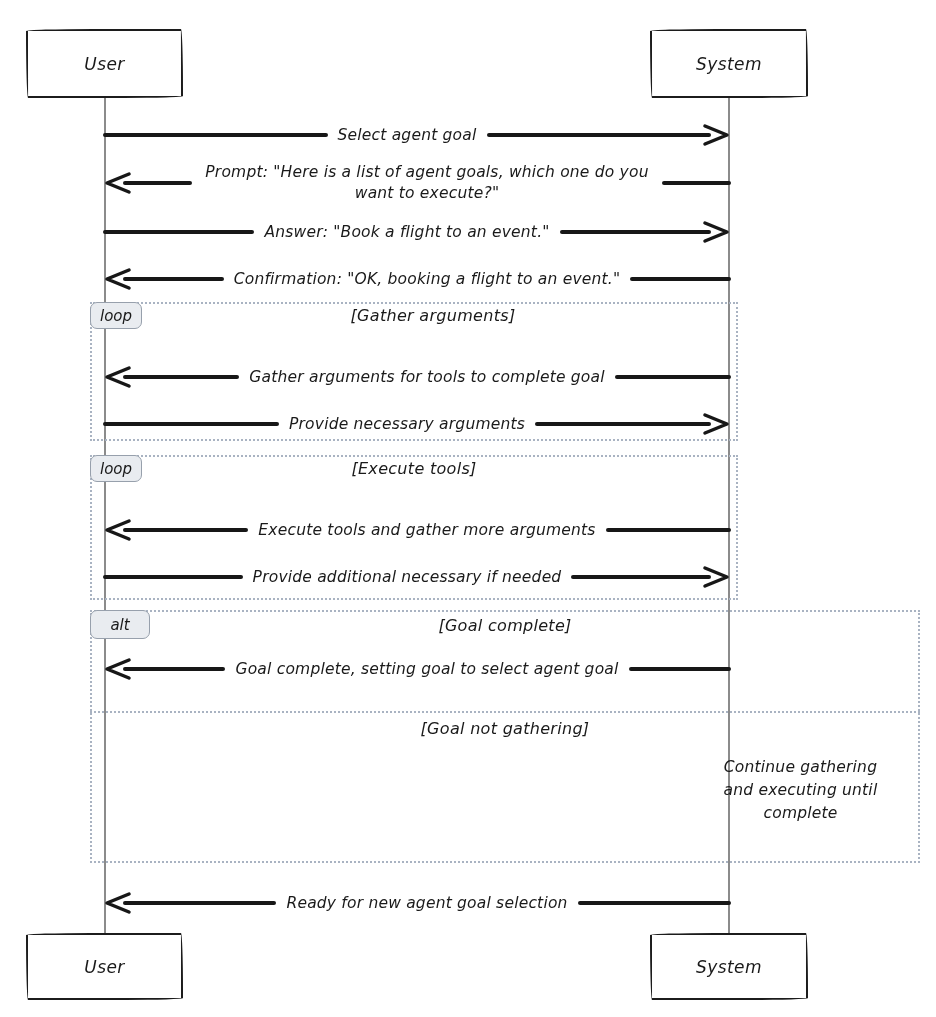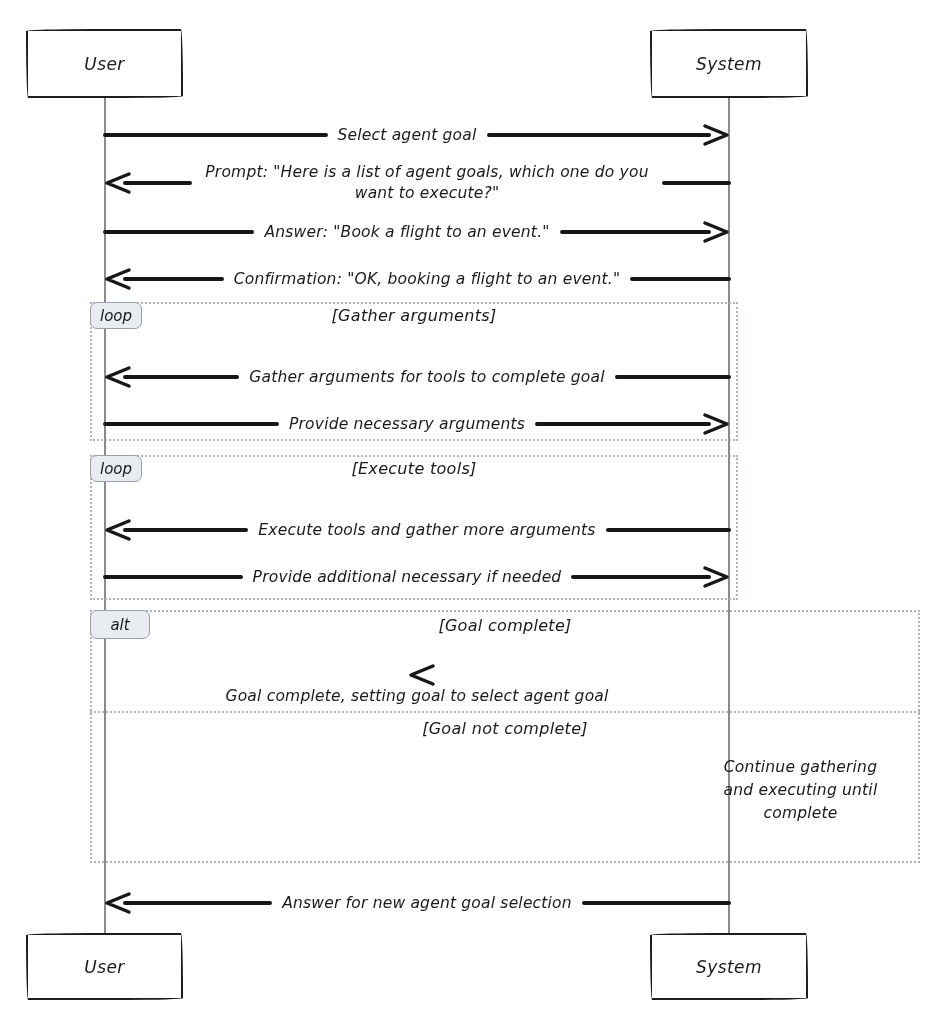--- a/index.html
+++ b/index.html
@@ -123,35 +123,35 @@
     <span>User</span>
   </div>
   <div class="actor" style="left:650px; top:933px; width:158px; height:67px;">
     <span>System</span>
   </div>
 
   <div class="frame" style="left:90px; top:302px; width:648px; height:139px;"></div>
   <div class="frame-label" style="left:90px; top:302px; width:52px; height:27px;">
     <span>loop</span>
   </div>
-  <div class="frame-title" style="left:90px; top:306px; width:648px;">[Gather arguments]</div>
+  <div class="frame-title" style="left:90px; top:306px; width:648px;padding-left:19px;">[Gather arguments]</div>
 
   <div class="frame" style="left:90px; top:455px; width:648px; height:145px;"></div>
   <div class="frame-label" style="left:90px; top:455px; width:52px; height:27px;">
     <span>loop</span>
   </div>
   <div class="frame-title" style="left:90px; top:459px; width:648px;">[Execute tools]</div>
 
   <div class="frame" style="left:90px; top:610px; width:830px; height:253px;"></div>
   <div class="frame-label" style="left:90px; top:610px; width:60px; height:29px;">
     <span>alt</span>
   </div>
   <div class="frame-title" style="left:90px; top:616px; width:830px;">[Goal complete]</div>
   <div class="divider" style="left:90px; top:711px; width:830px;"></div>
-  <div class="frame-title" style="left:90px; top:719px; width:830px;">[Goal not complete]</div>
+  <div class="frame-title" style="left:90px; top:719px; width:830px;">[Goal not gathering]</div>
 
   <div class="note" style="left:708px; top:756px; width:185px;">Continue gathering and executing until complete</div>
 
   <div class="msg" style="left:103px; top:115px; width:628px; height:40px;">
     <span class="seg"></span>
     <span class="lbl">Select agent goal</span>
     <span class="seg"></span>
     <span class="arrow r">
       <svg width="34" height="24" viewBox="0 0 34 24">
           <path d="M8 3 L30 12 L8 21" fill="none" stroke="#171717" stroke-width="3.5" stroke-linecap="round" stroke-linejoin="round"></path>
@@ -229,35 +229,35 @@
     <span class="seg"></span>
     <span class="lbl">Provide additional necessary if needed</span>
     <span class="seg"></span>
     <span class="arrow r">
       <svg width="34" height="24" viewBox="0 0 34 24">
           <path d="M8 3 L30 12 L8 21" fill="none" stroke="#171717" stroke-width="3.5" stroke-linecap="round" stroke-linejoin="round"></path>
         </svg>
     </span>
   </div>
 
-  <div class="msg" style="left:103px; top:663px; width:628px; height:40px;flex-direction:column;">
+  <div class="msg" style="left:103px; top:649px; width:628px; height:40px;">
     <span class="arrow l">
       <svg width="34" height="24" viewBox="0 0 34 24">
           <path d="M26 3 L4 12 L26 21" fill="none" stroke="#171717" stroke-width="3.5" stroke-linecap="round" stroke-linejoin="round"></path>
         </svg>
     </span>
     <span class="seg"></span>
     <span class="lbl">Goal complete, setting goal to select agent goal</span>
     <span class="seg"></span>
   </div>
 
   <div class="msg" style="left:103px; top:883px; width:628px; height:40px;">
     <span class="arrow l">
       <svg width="34" height="24" viewBox="0 0 34 24">
           <path d="M26 3 L4 12 L26 21" fill="none" stroke="#171717" stroke-width="3.5" stroke-linecap="round" stroke-linejoin="round"></path>
         </svg>
     </span>
     <span class="seg"></span>
-    <span class="lbl">Answer for new agent goal selection</span>
+    <span class="lbl">Ready for new agent goal selection</span>
     <span class="seg"></span>
   </div>
 
 </div>
 
 </body></html>

